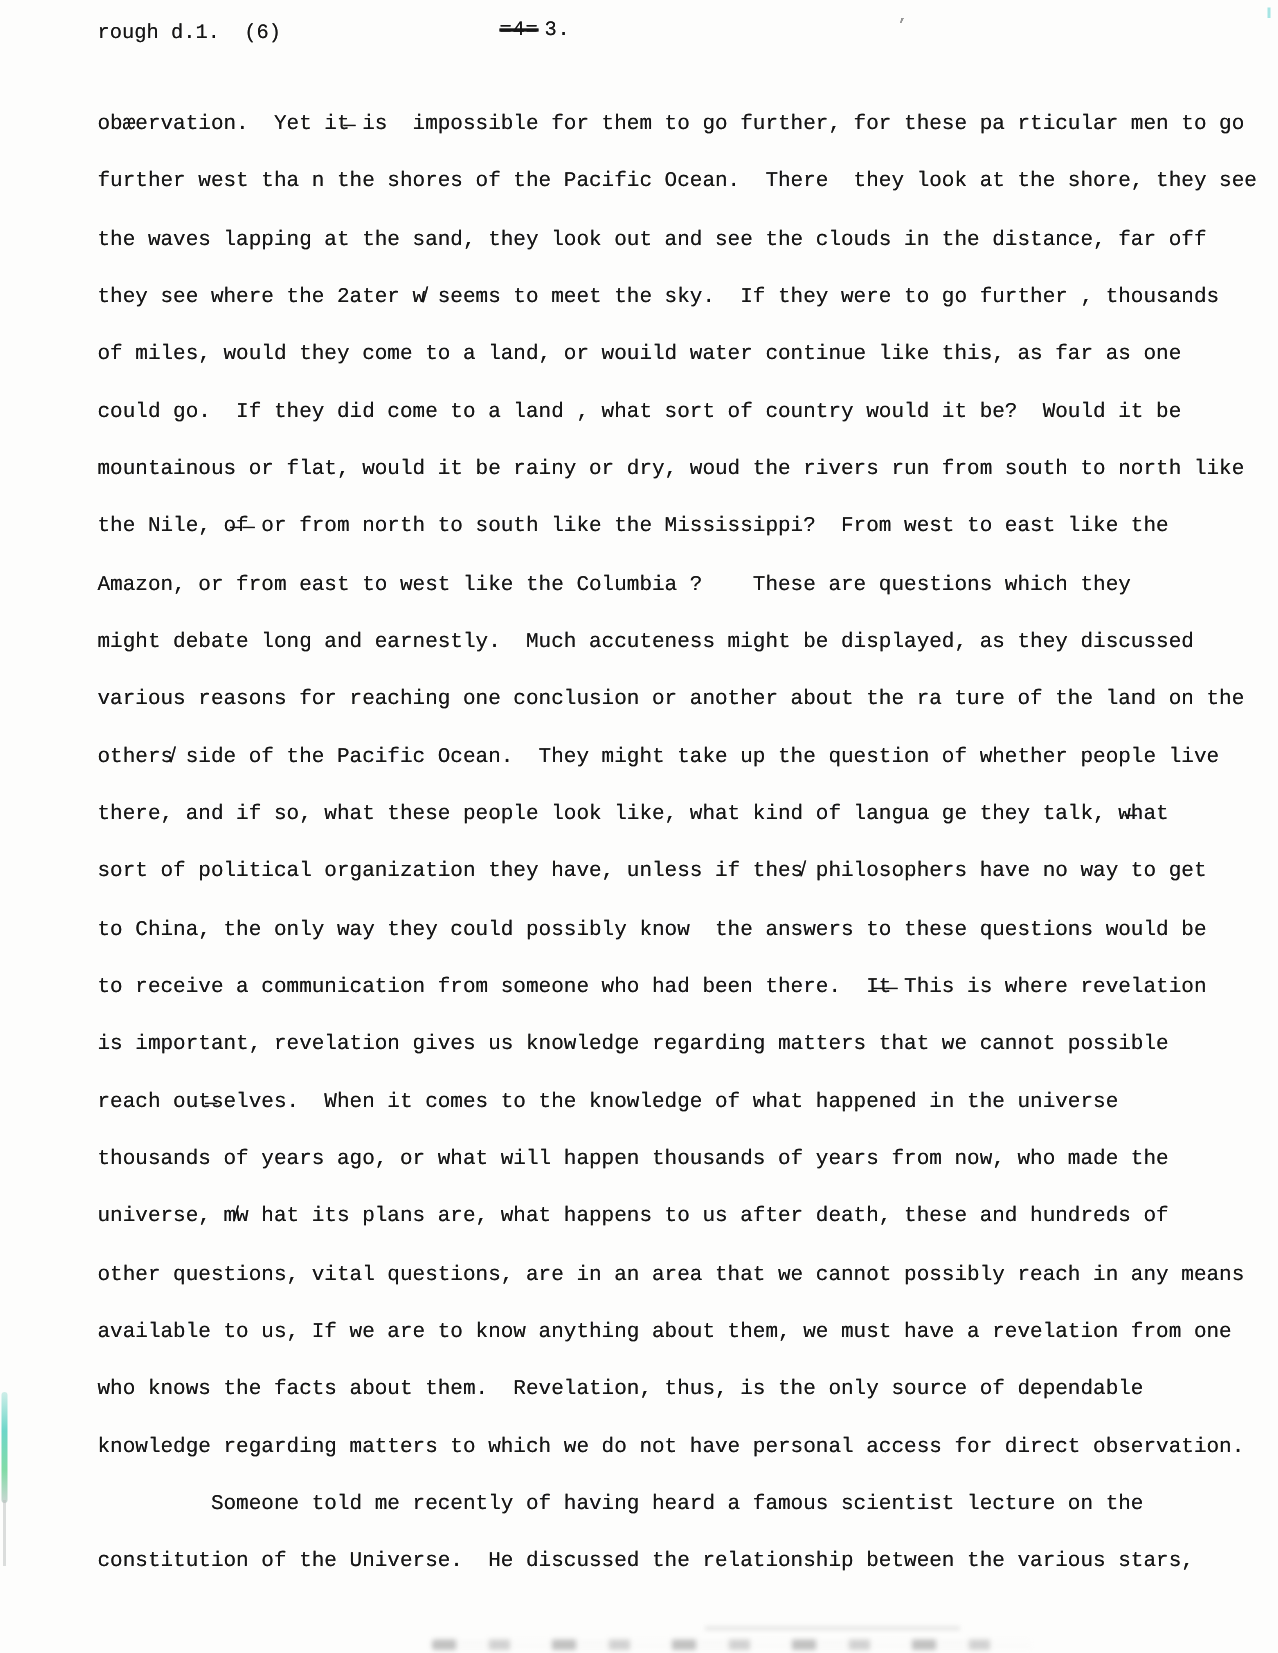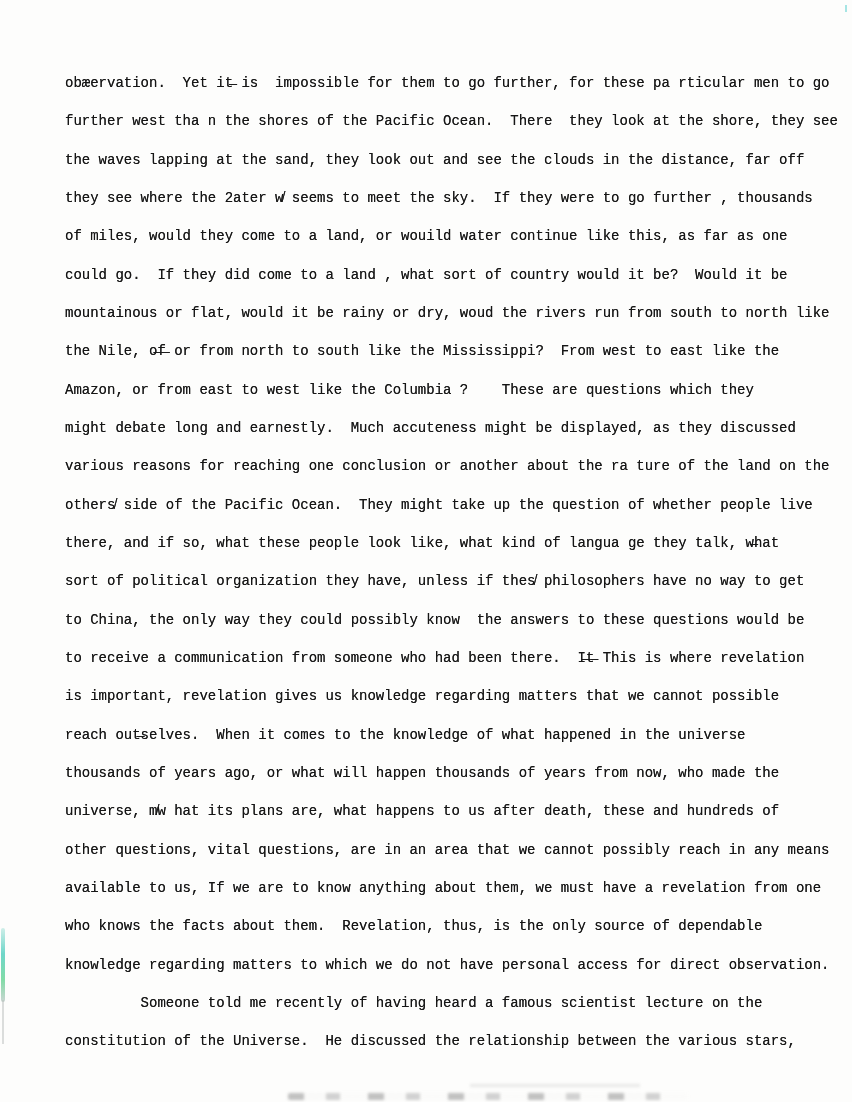--- a/index.html
+++ b/index.html
@@ -49,20 +49,25 @@
   .corner-tick{
     position:absolute;right:5px;top:5px;width:2px;height:7px;
     background:rgba(60,200,200,.45);
   }
 </style>
 </head>
 <body>
 
 <div class="page">
 
+  <div class="header">
+    <span class="hleft">rough d.1.  (6)</span>
+    <span class="hmid"><span class="struck">=4=</span><span class="pagenum">3.</span></span>
+    <span class="stray-mark">’</span>
+  </div>
 
   <div class="body"><div class="line">obæervation.  Yet it̶ is  impossible for them to go further, for these pa rticular men to go</div><div class="line">further west tha n the shores of the Pacific Ocean.  There  they look at the shore, they see</div><div class="line">the waves lapping at the sand, they look out and see the clouds in the distance, far off</div><div class="line">they see where the 2ater w̸ seems to meet the sky.  If they were to go further , thousands</div><div class="line">of miles, would they come to a land, or wouild water continue like this, as far as one</div><div class="line">could go.  If they did come to a land , what sort of country would it be?  Would it be</div><div class="line">mountainous or flat, would it be rainy or dry, woud the rivers run from south to north like</div><div class="line">the Nile, o̶f̶ or from north to south like the Mississippi?  From west to east like the</div><div class="line">Amazon, or from east to west like the Columbia ?    These are questions which they</div><div class="line">might debate long and earnestly.  Much accuteness might be displayed, as they discussed</div><div class="line">various reasons for reaching one conclusion or another about the ra ture of the land on the</div><div class="line">others̸ side of the Pacific Ocean.  They might take up the question of whether people live</div><div class="line">there, and if so, what these people look like, what kind of langua ge they talk, w̶hat</div><div class="line">sort of political organization they have, unless if thes̸ philosophers have no way to get</div><div class="line">to China, the only way they could possibly know  the answers to these questions would be</div><div class="line">to receive a communication from someone who had been there.  I̶t̶ This is where revelation</div><div class="line">is important, revelation gives us knowledge regarding matters that we cannot possible</div><div class="line">reach out̶selves.  When it comes to the knowledge of what happened in the universe</div><div class="line">thousands of years ago, or what will happen thousands of years from now, who made the</div><div class="line">universe, m̸w hat its plans are, what happens to us after death, these and hundreds of</div><div class="line">other questions, vital questions, are in an area that we cannot possibly reach in any means</div><div class="line">available to us, If we are to know anything about them, we must have a revelation from one</div><div class="line">who knows the facts about them.  Revelation, thus, is the only source of dependable</div><div class="line">knowledge regarding matters to which we do not have personal access for direct observation.</div><div class="line">         Someone told me recently of having heard a famous scientist lecture on the</div><div class="line">constitution of the Universe.  He discussed the relationship between the various stars,</div></div>
 
   <div class="edge-streak"></div>
   <div class="edge-streak2"></div>
   <div class="bottom-smudge"></div>
   <div class="bottom-smudge2"></div>
   <div class="corner-tick"></div>
 
 </div>

